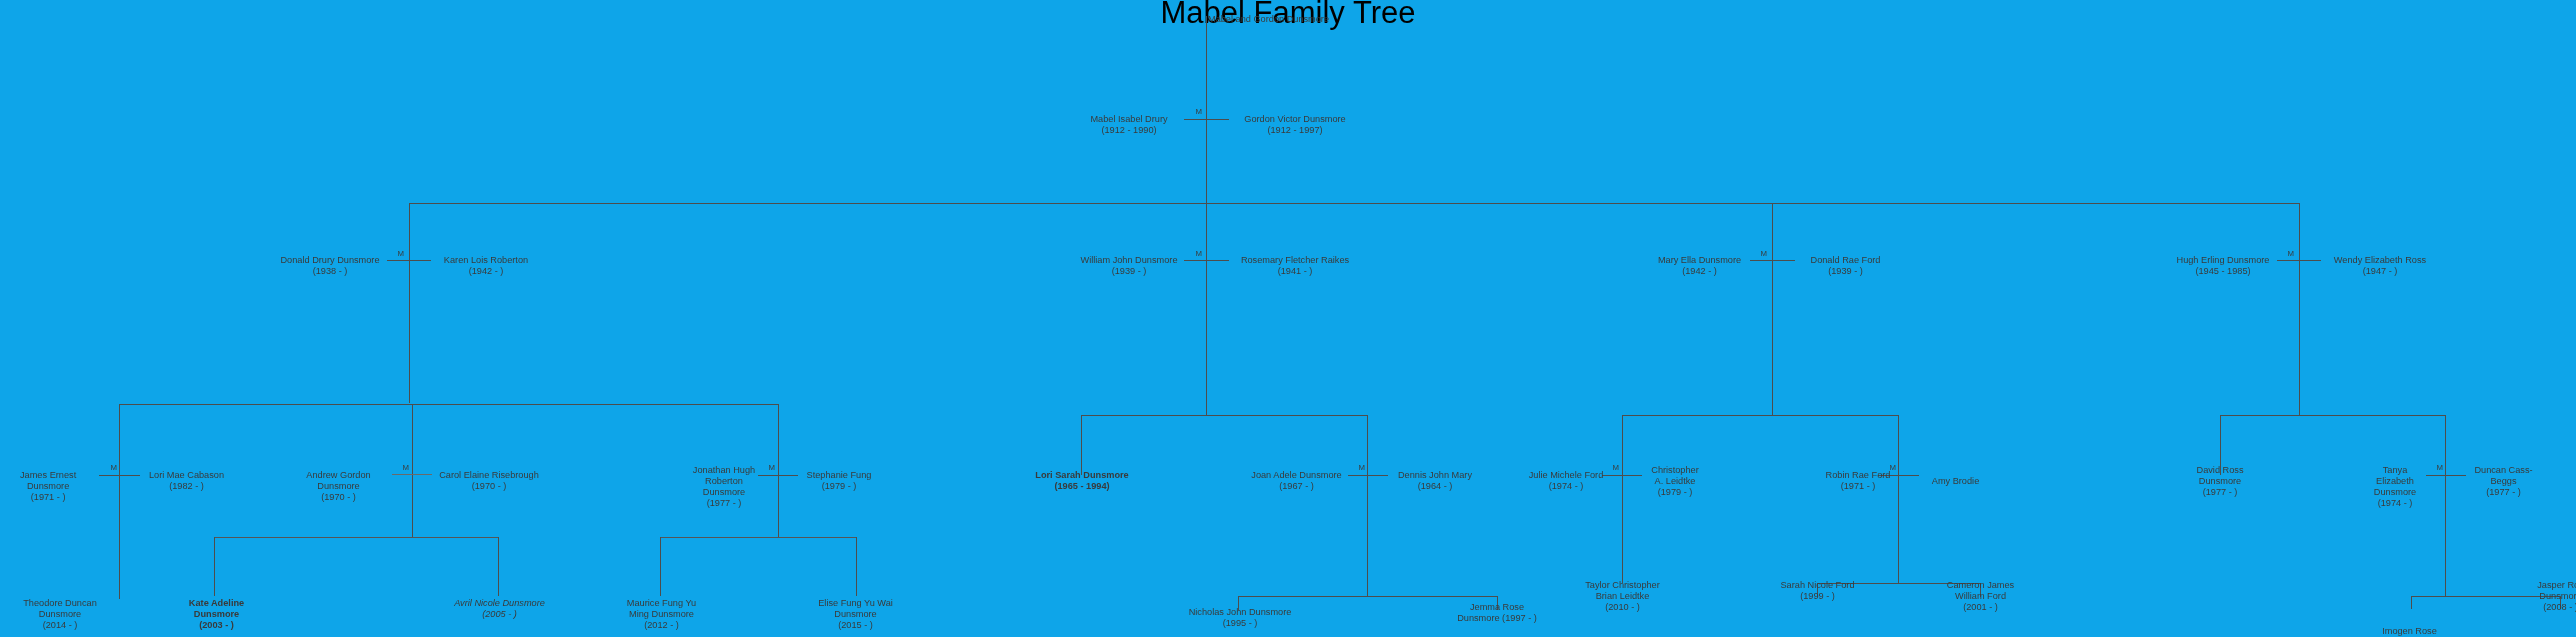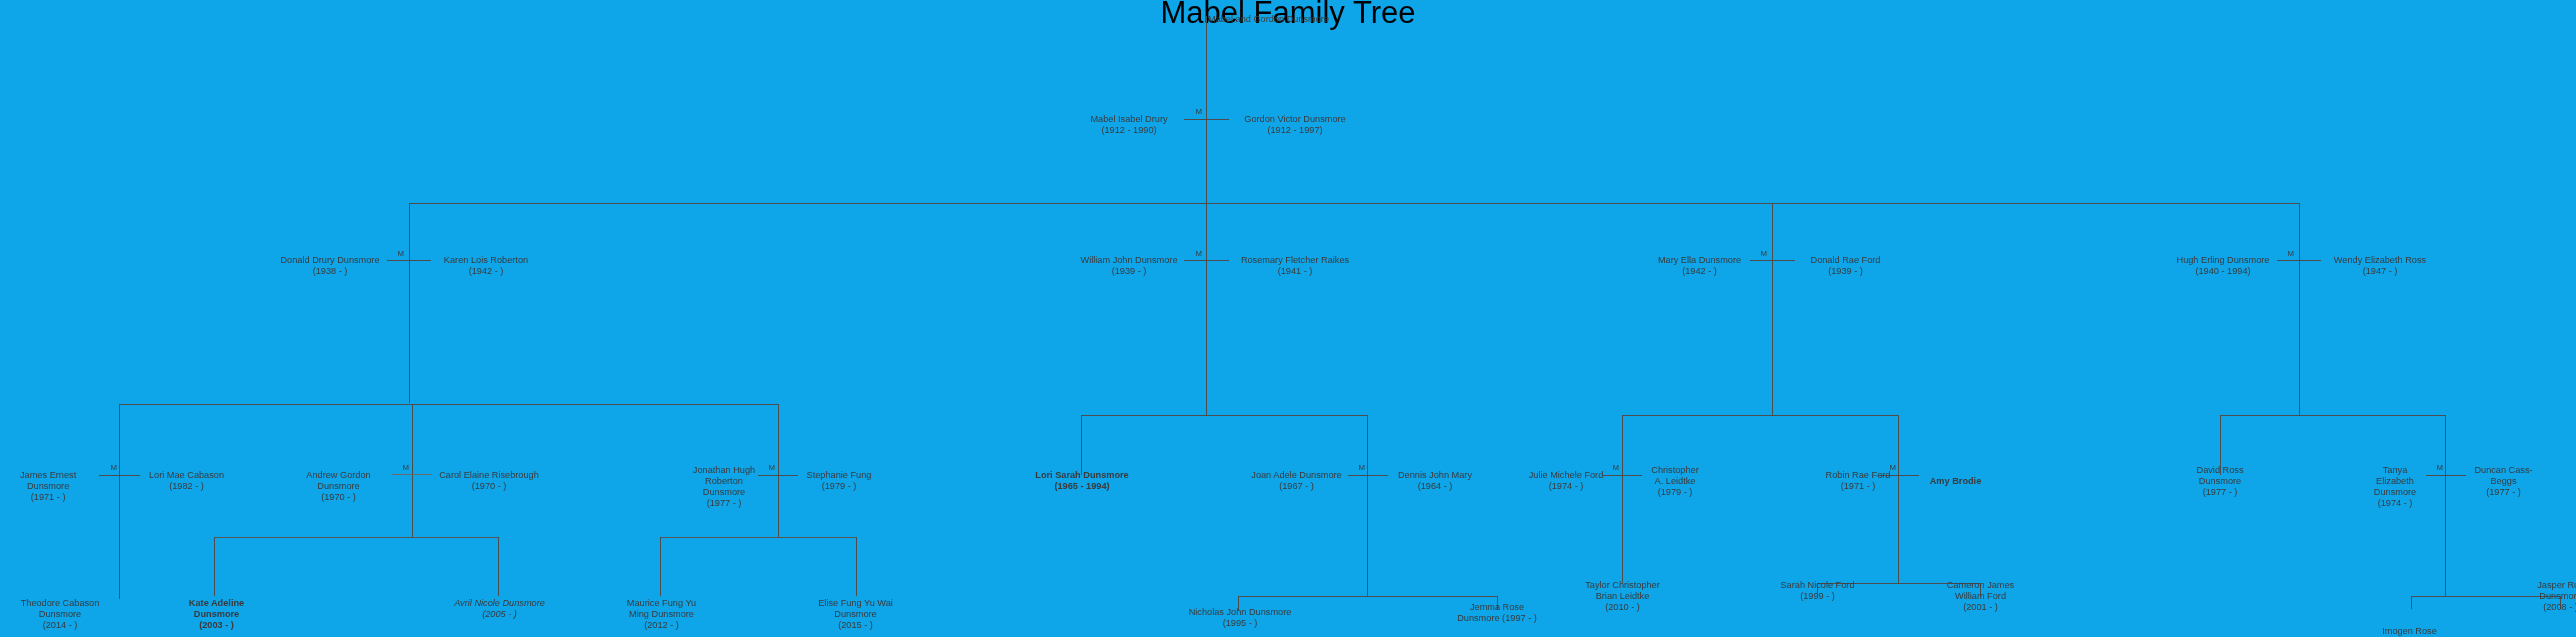--- a/index.html
+++ b/index.html
@@ -145,21 +145,21 @@
     <span class="pname">Donald Rae Ford</span>
     <span class="pdates">(1939 - )</span>
   </div>
 
   <div class="vline" style="left:2299px; top:260px; height:155px;"></div>
   <div class="mbar" style="left:2277px; top:260px; width:22px;"></div>
   <div class="mbar" style="left:2299px; top:260px; width:22px;"></div>
   <div class="mlabel" style="left:2285px; top:250px; width:11.4px;">M</div>
   <div class="person" style="left:2168px; top:255px; width:110px;">
     <span class="pname">Hugh Erling Dunsmore</span>
-    <span class="pdates">(1940 - 1994)</span>
+    <span class="pdates">(1945 - 1985)</span>
   </div>
   <div class="person" style="left:2323px; top:255px; width:114px;">
     <span class="pname">Wendy Elizabeth Ross</span>
     <span class="pdates">(1947 - )</span>
   </div>
 
   <div class="hline" style="left:119px; top:404px; width:659px;"></div>
   <div class="vline" style="left:119px;  top:404px; height:71px;"></div>
   <div class="vline" style="left:412px;  top:404px; height:71px;"></div>
   <div class="vline" style="left:778px; top:404px; height:71px;"></div>
@@ -243,21 +243,21 @@
   </div>
 
   <div class="vline" style="left:1898px; top:475px; height:108px;"></div>
   <div class="mbar" style="left:1878px; top:475px; width:20px;"></div>
   <div class="mbar" style="left:1899px; top:475px; width:20px;"></div>
   <div class="mlabel" style="left:1887px; top:464px; width:11.4px;">M</div>
   <div class="person" style="left:1819px; top:470px; width:78px;">
     <span class="pname">Robin Rae Ford</span>
     <span class="pdates">(1971 - )</span>
   </div>
-  <div class="person" style="left:1920px; top:476px; width:71px;font-weight:bold;">
+  <div class="person" style="left:1920px; top:476px; width:71px;">
     <span class="pname">Amy Brodie</span>
     <span class="pdates"></span>
   </div>
 
   <div class="hline" style="left:2220px; top:415px; width:226px;"></div>
   <div class="vline" style="left:2220px; top:415px; height:60px;"></div>
   <div class="vline" style="left:2445px; top:415px; height:60px;"></div>
 
   <div class="person" style="left:2181px; top:465px; width:78px;">
     <span class="pname">David Ross Dunsmore</span>
@@ -271,21 +271,21 @@
   <div class="person" style="left:2363px; top:465px; width:64px;">
     <span class="pname">Tanya Elizabeth Dunsmore</span>
     <span class="pdates">(1974 - )</span>
   </div>
   <div class="person" style="left:2468px; top:465px; width:71px;">
     <span class="pname">Duncan Cass-Beggs</span>
     <span class="pdates">(1977 - )</span>
   </div>
 
   <div class="person" style="left:14px; top:598px; width:92px;">
-    <span class="pname">Theodore Cabason Dunsmore</span>
+    <span class="pname">Theodore Duncan Dunsmore</span>
     <span class="pdates">(2014 - )</span>
   </div>
 
   <div class="hline thick" style="left:214px; top:537px; width:284px;"></div>
   <div class="vline" style="left:214px; top:537px; height:59px;"></div>
   <div class="vline" style="left:498px; top:537px; height:59px;"></div>
   <div class="person" style="left:165px; top:598px; width:103px;font-weight:bold;">
     <span class="pname">Kate Adeline Dunsmore</span>
     <span class="pdates">(2003 - )</span>
   </div>

